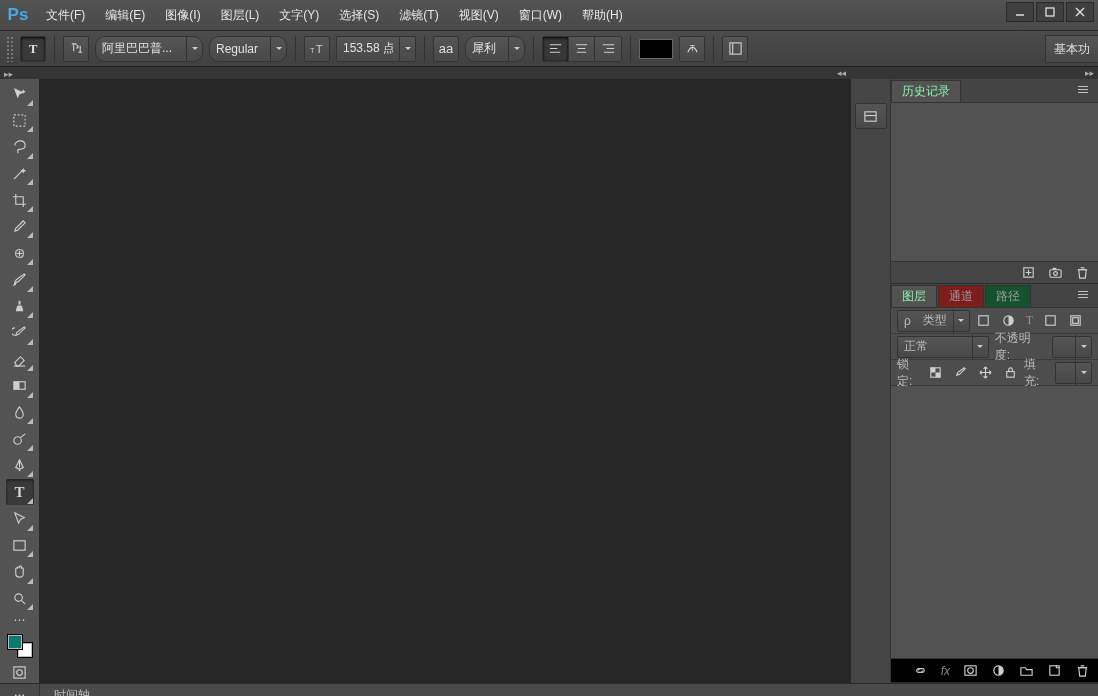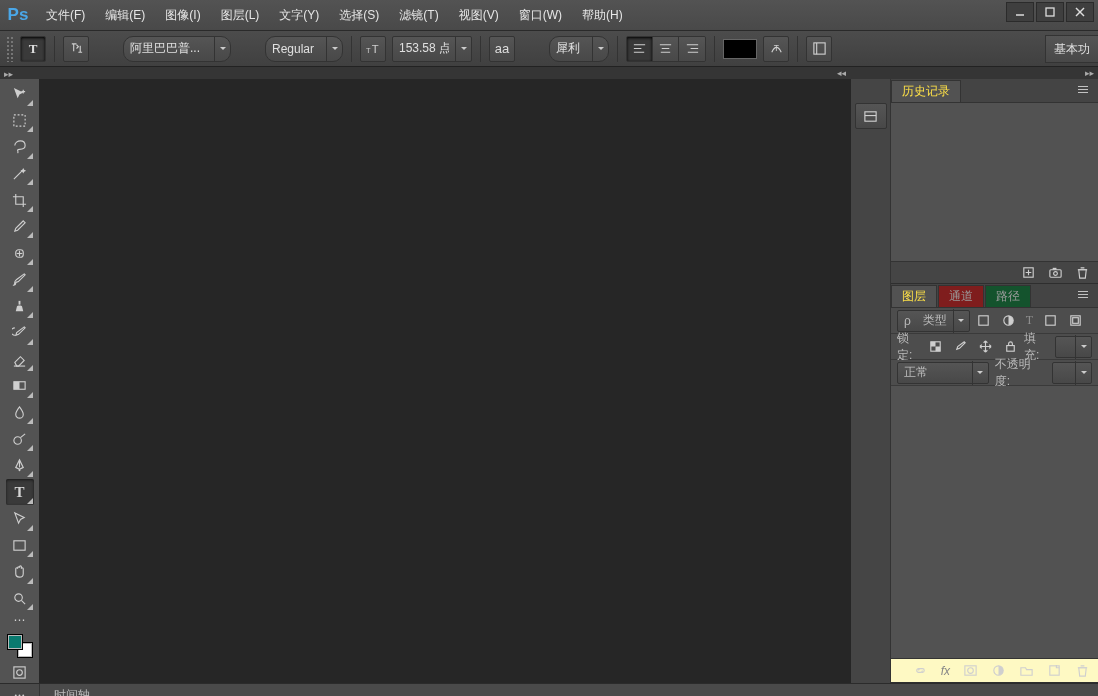--- a/index.html
+++ b/index.html
@@ -11,21 +11,21 @@
 .menu-item { padding: 16px 10px; height: 31px; display: flex; align-items: center; color: #e6e6e6; cursor: default; }
 .win-controls { position: absolute; right: 4px; top: 2px; display: flex; }
 .win-btn { width: 28px; height: 20px; background: #3f3f3f; border: 1px solid #2b2b2b; margin-left: 2px; display: flex; align-items: center; justify-content: center; color: #ddd; font-size: 11px; }
 .win-btn svg { width: 12px; height: 12px; }
 
 
 .optbar { height: 36px; background: linear-gradient(#4c4c4c,#404040); border-bottom: 1px solid #222; display: flex; align-items: center; padding: 0 6px; gap: 6px; position: relative; }
 .optgrab { width: 8px; height: 26px; background-image: radial-gradient(circle,#767676 1px,transparent 1px); background-size: 4px 4px; }
 .opt-btn { height: 26px; min-width: 26px; background: linear-gradient(#555,#484848); border: 1px solid #333; display: flex; align-items: center; justify-content: center; font-size: 13px; color: #ddd; border-radius: 2px; }
 .opt-btn.active { background: #3a3a3a; box-shadow: inset 0 1px 3px #000; }
-.dd { position: relative; height: 26px; background: linear-gradient(#555,#484848); border: 1px solid #333; display: flex; align-items: center; border-radius: 10px; margin-left: 28px; }
+.dd { position: relative; height: 26px; background: linear-gradient(#555,#484848); border: 1px solid #333; display: flex; align-items: center; border-radius: 10px; }
 .dd-text { padding: 0 6px; color: #e0e0e0; flex: 1; white-space: nowrap; overflow: hidden; }
 .dd-arrow { width: 16px; height: 24px; border-left: 1px solid #333; display: flex; align-items: center; justify-content: center; }
 .dd-arrow:after { content:''; border: 3px solid transparent; border-top-color:#ccc; margin-top:3px; }
 .size-box { height:26px; display:flex; align-items:center; border:1px solid #333; background:linear-gradient(#555,#484848); border-radius:2px; }
 .size-input { width:62px; height:24px; background:transparent; border:none; color:#e0e0e0; text-align:left; padding:0 6px; font-size:12px; }
 .divider { width:1px; height:26px; background:#333; margin:0 2px; }
 .colorwell { width:34px; height:20px; background:#000; border:1px solid #666; }
 .alignset { display:flex; border:1px solid #333; border-radius:2px; overflow:hidden; }
 .align-btn { width:26px; height:24px; background:linear-gradient(#555,#484848); border-right:1px solid #333; display:flex; align-items:center; justify-content:center; }
 .align-btn:last-child{border-right:none;}
@@ -54,36 +54,36 @@
 .canvas { flex:1; background:#262626; }
 
 
 .dock { width:248px; background:#454545; border-left:1px solid #262626; display:flex; }
 .dock-ministrip { width:40px; background:#454545; border-right:1px solid #333; position:relative; }
 .dock-mini-btn { width:32px; height:26px; margin:24px auto 0; background:linear-gradient(#555,#484848); border:1px solid #333; border-radius:2px; display:flex; align-items:center; justify-content:center; color:#ccc; }
 .dock-panels { flex:1; display:flex; flex-direction:column; }
 
 .panel { display:flex; flex-direction:column; border-bottom:1px solid #2e2e2e; }
 .panel-tabbar { height:24px; background:#444; display:flex; align-items:flex-end; border-bottom:1px solid #333; position:relative; }
-.ptab { height:22px; padding:0 10px; display:flex; align-items:center; background:#3c3c3c; border:1px solid #333; border-bottom:none; margin-right:1px; color:#fde047; font-size:12px; }
+.ptab { height:22px; padding:0 10px; display:flex; align-items:center; background:#3c3c3c; border:1px solid #333; border-bottom:none; margin-right:1px; color:#86efac; font-size:12px; }
 .ptab.active { background:#525252; }
 .panel-menu { position:absolute; right:4px; top:4px; width:16px; height:14px; display:flex; align-items:center; }
 .panel-menu:before { content:''; width:10px; height:8px; background:linear-gradient(#c2c2c2 1px,transparent 1px) 0 0/10px 3px; display:block; }
 .panel-body { background:#525252; }
 
 .hist-body { height:158px; }
 .hist-footer { height:22px; background:#454545; border-top:1px solid #333; display:flex; justify-content:flex-end; align-items:center; gap:12px; padding:0 8px; color:#999; }
 
 .layer-body { flex:1; display:flex; flex-direction:column; }
 .layer-row { height:26px; display:flex; align-items:center; border-bottom:1px solid #3a3a3a; padding:0 6px; gap:6px; color:#bbb; background:#4d4d4d; }
 .layer-kind { height:22px; background:linear-gradient(#555,#484848); border:1px solid #333; display:flex; align-items:center; border-radius:2px; }
 .layer-kind span { padding:0 6px; }
 .icons-row { display:flex; gap:10px; color:#8f8f8f; }
 .layer-empty { flex:1; background:#525252; }
-.layer-footer { height:24px; background:#fef9c3; border-top:1px solid #333; display:flex; justify-content:flex-end; align-items:center; gap:13px; padding:0 8px; color:#888; }
+.layer-footer { height:24px; background:#000000; border-top:1px solid #333; display:flex; justify-content:flex-end; align-items:center; gap:13px; padding:0 8px; color:#888; }
 
 
 .bottombar { height:23px; background:#4a4a4a; border-top:1px solid #2b2b2b; display:flex; align-items:center; }
 .bb-grab { width:40px; height:23px; border-right:1px solid #333; display:flex; align-items:center; justify-content:center; color:#888; }
 .bb-title { padding:0 14px; color:#bdbdbd; font-size:12px; }
 
 
 .ic { width:15px; height:15px; display:block; }
 .ic path, .ic rect, .ic circle, .ic line, .ic polyline, .ic polygon { stroke:#cfcfcf; stroke-width:1.2; fill:none; }
 .ic .f { fill:#cfcfcf; stroke:none; }
@@ -430,59 +430,59 @@
               <span>
                   <svg class="ic" viewBox="0 0 16 16">
                     <rect x="3" y="3" width="10" height="10"></rect>
                     <rect x="5" y="5" width="6" height="6"></rect>
                   </svg>
                 </span>
             </div>
           </div>
 
           <div class="layer-row">
-            <span>锁定:</span>
-            <div class="icons-row">
-              <span>
-                  <svg class="ic" viewBox="0 0 16 16">
-                    <rect x="3" y="3" width="10" height="10"></rect>
-                    <rect x="3" y="3" width="5" height="5" class="f"></rect>
-                    <rect x="8" y="8" width="5" height="5" class="f"></rect>
-                  </svg>
-                </span>
-              <span>
-                  <svg class="ic" viewBox="0 0 16 16">
-                    <path d="M12 3l1 1-6 6-3 1 1-3z"></path>
-                  </svg>
-                </span>
-              <span>
-                  <svg class="ic" viewBox="0 0 16 16">
-                    <path d="M8 2v12M2 8h12M8 2l-2 2M8 2l2 2M8 14l-2-2M8 14l2-2M2 8l2-2M2 8l2 2M14 8l-2-2M14 8l-2 2"></path>
-                  </svg>
-                </span>
-              <span>
-                  <svg class="ic" viewBox="0 0 16 16">
-                    <rect x="4" y="7" width="8" height="6"></rect>
-                    <path d="M6 7V5a2 2 0 1 1 4 0v2"></path>
-                  </svg>
-                </span>
-            </div>
-            <span style="margin-left:auto">填充:</span>
-            <div class="layer-kind" style="width:40px">
-                <div class="dd-arrow" style="margin-left:auto"></div>
-              </div>
-          </div>
-
-          <div class="layer-row">
             <div class="layer-kind" style="width:92px">
               <span>正常</span>
               <div class="dd-arrow" style="margin-left:auto"></div>
             </div>
             <span>不透明度:</span>
             <div class="layer-kind" style="width:40px;margin-left:auto">
+                <div class="dd-arrow" style="margin-left:auto"></div>
+              </div>
+          </div>
+
+          <div class="layer-row">
+            <span>锁定:</span>
+            <div class="icons-row">
+              <span>
+                  <svg class="ic" viewBox="0 0 16 16">
+                    <rect x="3" y="3" width="10" height="10"></rect>
+                    <rect x="3" y="3" width="5" height="5" class="f"></rect>
+                    <rect x="8" y="8" width="5" height="5" class="f"></rect>
+                  </svg>
+                </span>
+              <span>
+                  <svg class="ic" viewBox="0 0 16 16">
+                    <path d="M12 3l1 1-6 6-3 1 1-3z"></path>
+                  </svg>
+                </span>
+              <span>
+                  <svg class="ic" viewBox="0 0 16 16">
+                    <path d="M8 2v12M2 8h12M8 2l-2 2M8 2l2 2M8 14l-2-2M8 14l2-2M2 8l2-2M2 8l2 2M14 8l-2-2M14 8l-2 2"></path>
+                  </svg>
+                </span>
+              <span>
+                  <svg class="ic" viewBox="0 0 16 16">
+                    <rect x="4" y="7" width="8" height="6"></rect>
+                    <path d="M6 7V5a2 2 0 1 1 4 0v2"></path>
+                  </svg>
+                </span>
+            </div>
+            <span style="margin-left:auto">填充:</span>
+            <div class="layer-kind" style="width:40px">
                 <div class="dd-arrow" style="margin-left:auto"></div>
               </div>
           </div>
 
           <div class="layer-empty"></div>
 
           <div class="layer-footer">
             <span>
                 <svg class="ic" viewBox="0 0 16 16">
                   <path d="M6 8a2 2 0 0 1 2-2h2a2 2 0 1 1 0 4h-1M10 8a2 2 0 0 1-2 2H6a2 2 0 1 1 0-4h1"></path>

